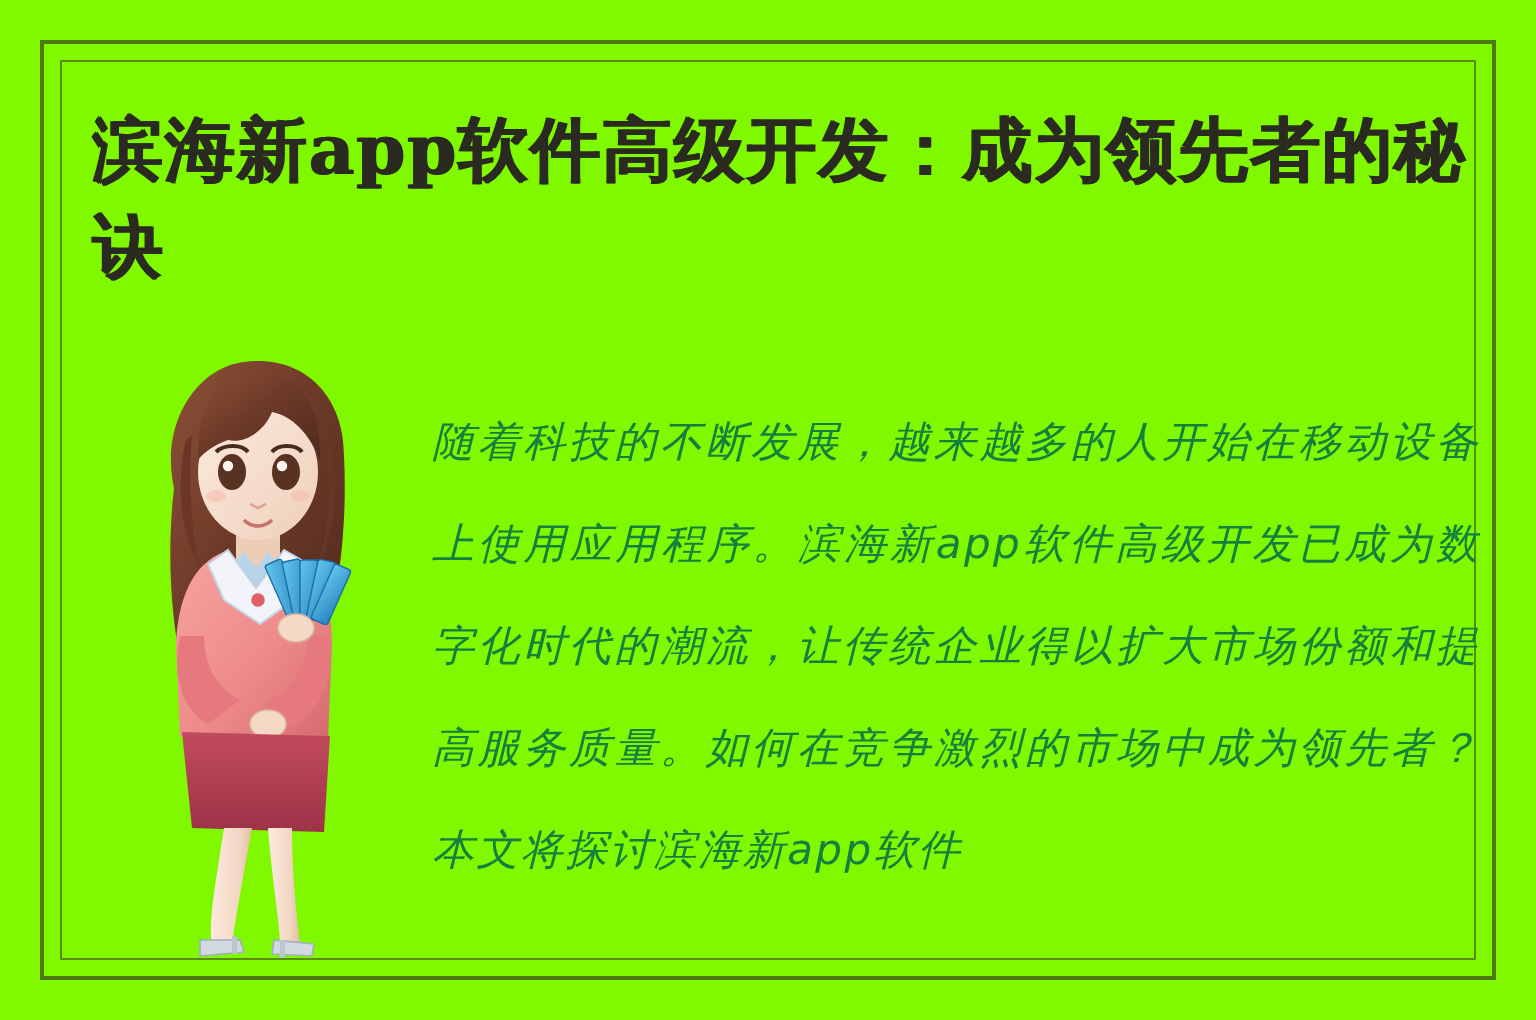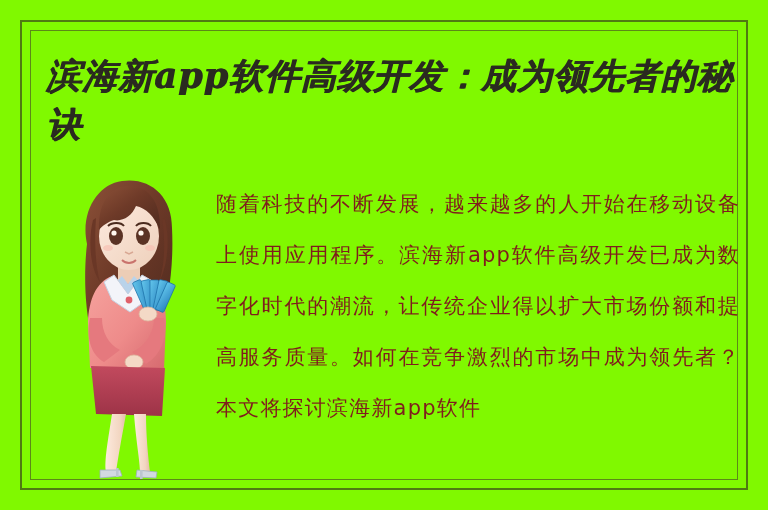--- a/index.html
+++ b/index.html
@@ -44,43 +44,43 @@
   }
 
   
   .title {
     position: absolute;
     left: 46px;
     top: 52px;
     width: 700px;
     color: #2a2a20;
     font-family: "DejaVu Serif", serif;
-    font-style: italic;
     font-weight: 700;
     font-size: 35px;
     line-height: 48px;
     letter-spacing: 1px;
     text-shadow: 1px 0 0 #2a2a20;
     white-space: pre-wrap;
   }
 
   
   .body-text {
     position: absolute;
     left: 216px;
-    top: 179px;
+    top: 196px;
     width: 524px;
     height: 300px;
-    color: #7f1d1d;
+    color: #15803d;
     font-family: "DejaVu Sans", sans-serif;
     font-size: 21px;
     line-height: 51px;
     letter-spacing: 1.2px;
     text-align: justify;
     overflow: hidden;
+    font-style: italic;
   }
 
   
   .illustration {
     position: absolute;
     left: 60px;
     top: 172px;
     width: 145px;
     height: 310px;
   }

